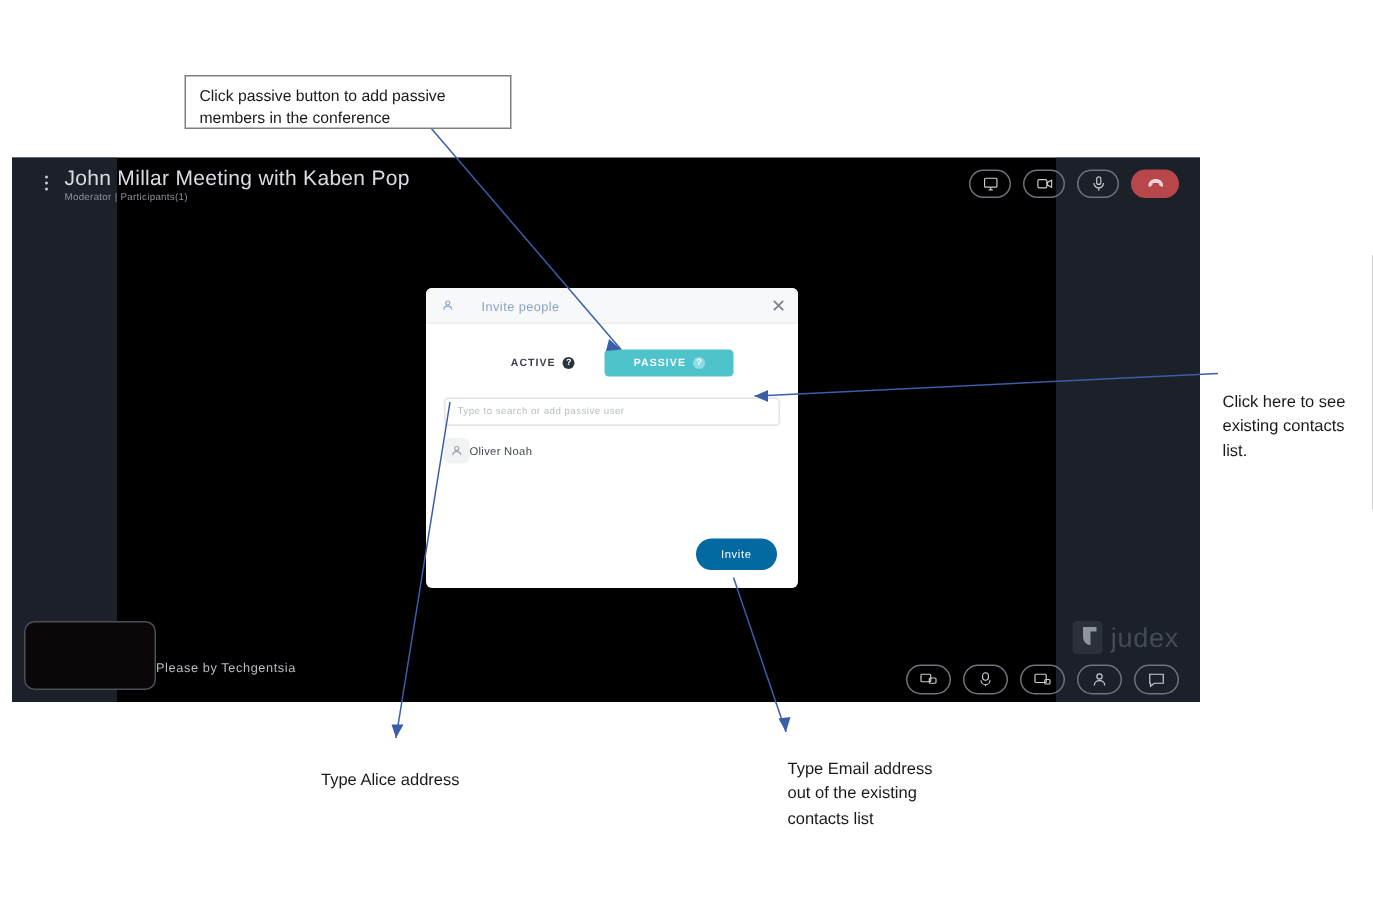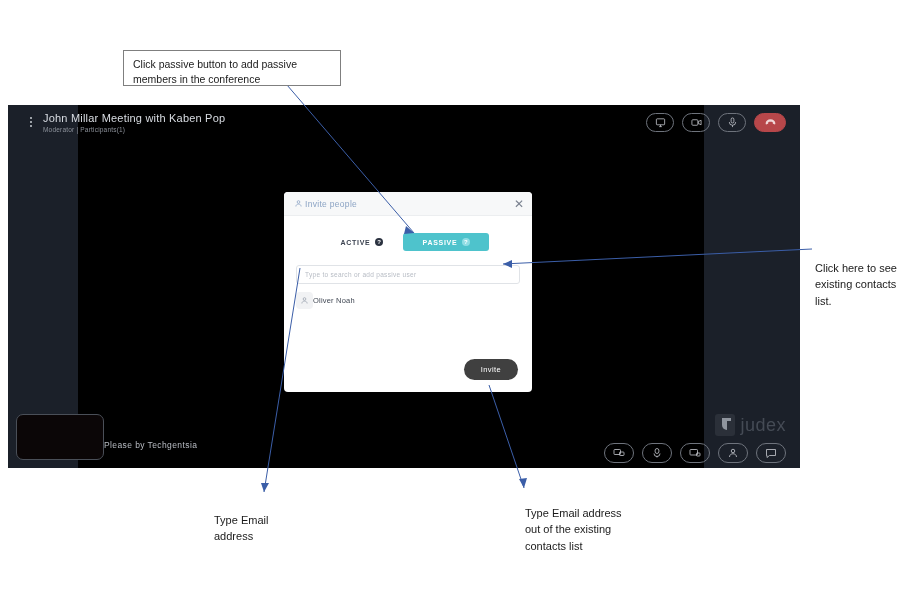--- a/index.html
+++ b/index.html
@@ -59,21 +59,21 @@
     width: 100%; height: 34px;
     display: flex; align-items: center;
   }
   #kebab {
     width: 18px; margin-left: 14px;
     display: flex; flex-direction: column; align-items: center;
     gap: 2px; z-index: 3;
   }
   #kebab i { display:block; width: 2px; height: 2px; background: #c9ccd2; border-radius: 50%; }
   #meetTitles { margin-left: 3px; z-index: 3; }
-  #meetTitle { font-size: 11px; color: #d9dde3; letter-spacing: .2px; }
+  #meetTitle { font-size: 14px; color: #d9dde3; letter-spacing: .2px; }
   #meetSub { font-size: 6.5px; color: #8d929b; margin-top: 2px; letter-spacing: .2px; }
 
   #topControls {
     position: absolute; right: 14px; top: 8px;
     display: flex; align-items: center; gap: 8px; z-index: 4;
   }
   .pillBtn {
     width: 28px; height: 19px; border-radius: 11px;
     border: 1px solid #6e737c;
     display: flex; align-items: center; justify-content: center;
@@ -142,21 +142,21 @@
     border-radius: 4px;
     box-shadow: 0 2px 12px rgba(0,0,0,.28);
     z-index: 20;
     overflow: hidden;
   }
   #dlgHeader {
     height: 24px; background: #f7f8f9;
     border-bottom: 1px solid #eceef0;
     display: flex; align-items: center; padding: 0 8px 0 10px;
   }
-  #dlgHeaderLeft { display: flex; align-items: center; gap: 2px; flex: 1; }
+  #dlgHeaderLeft { display: flex; align-items: center; gap: 18px; flex: 1; }
   #dlgTitle { font-size: 8.5px; color: #8ba3c4; letter-spacing: .3px; }
   #dlgClose { font-size: 12px; color: #7a8290; line-height: 1; cursor: pointer; }
 
   #toggleRow {
     display: flex; align-items: center; justify-content: center;
     gap: 6px; margin-top: 17px;
   }
   .segBtn {
     display: flex; align-items: center; justify-content: center; gap: 5px;
     font-size: 7px; letter-spacing: .7px; font-weight: bold;
@@ -188,21 +188,21 @@
   .avatarBox {
     width: 17px; height: 17px; border-radius: 4px; background: #f1f2f4;
     display: flex; align-items: center; justify-content: center;
   }
   .contactName { font-size: 7.5px; color: #3f4652; letter-spacing: .2px; }
 
   #inviteBtnWrap {
     position: absolute; right: 14px; bottom: 12px;
   }
   #inviteBtn {
-    background: #404040; color: #fff;
+    background: #0369a1; color: #fff;
     font-size: 7.5px; letter-spacing: .4px;
     padding: 6px 17px; border-radius: 11px;
     display: inline-block; cursor: pointer; text-align: right;
   }
 </style>
 </head>
 <body>
 
 <div id="root">
 
@@ -223,21 +223,21 @@
 
   <div class="callout" style="left:123px; top:50px; width:218px; height:36px;">
     <span>Click passive button to add passive members in the conference</span>
   </div>
 
   <div class="note" style="left:815px; top:243px; width:95px;">
     <span>Click here to see existing contacts list.</span>
   </div>
 
   <div class="note" style="left:214px; top:495px; width:95px;">
-    <span>Type Email address</span>
+    <span>Type Alice address</span>
   </div>
 
   <div class="note" style="left:525px; top:488px; width:105px;">
     <span>Type Email address out of the existing contacts list</span>
   </div>
 
   <div id="videoFrame">
     <div id="navyStrip"></div>
     <div id="navyStripRight"></div>
 

